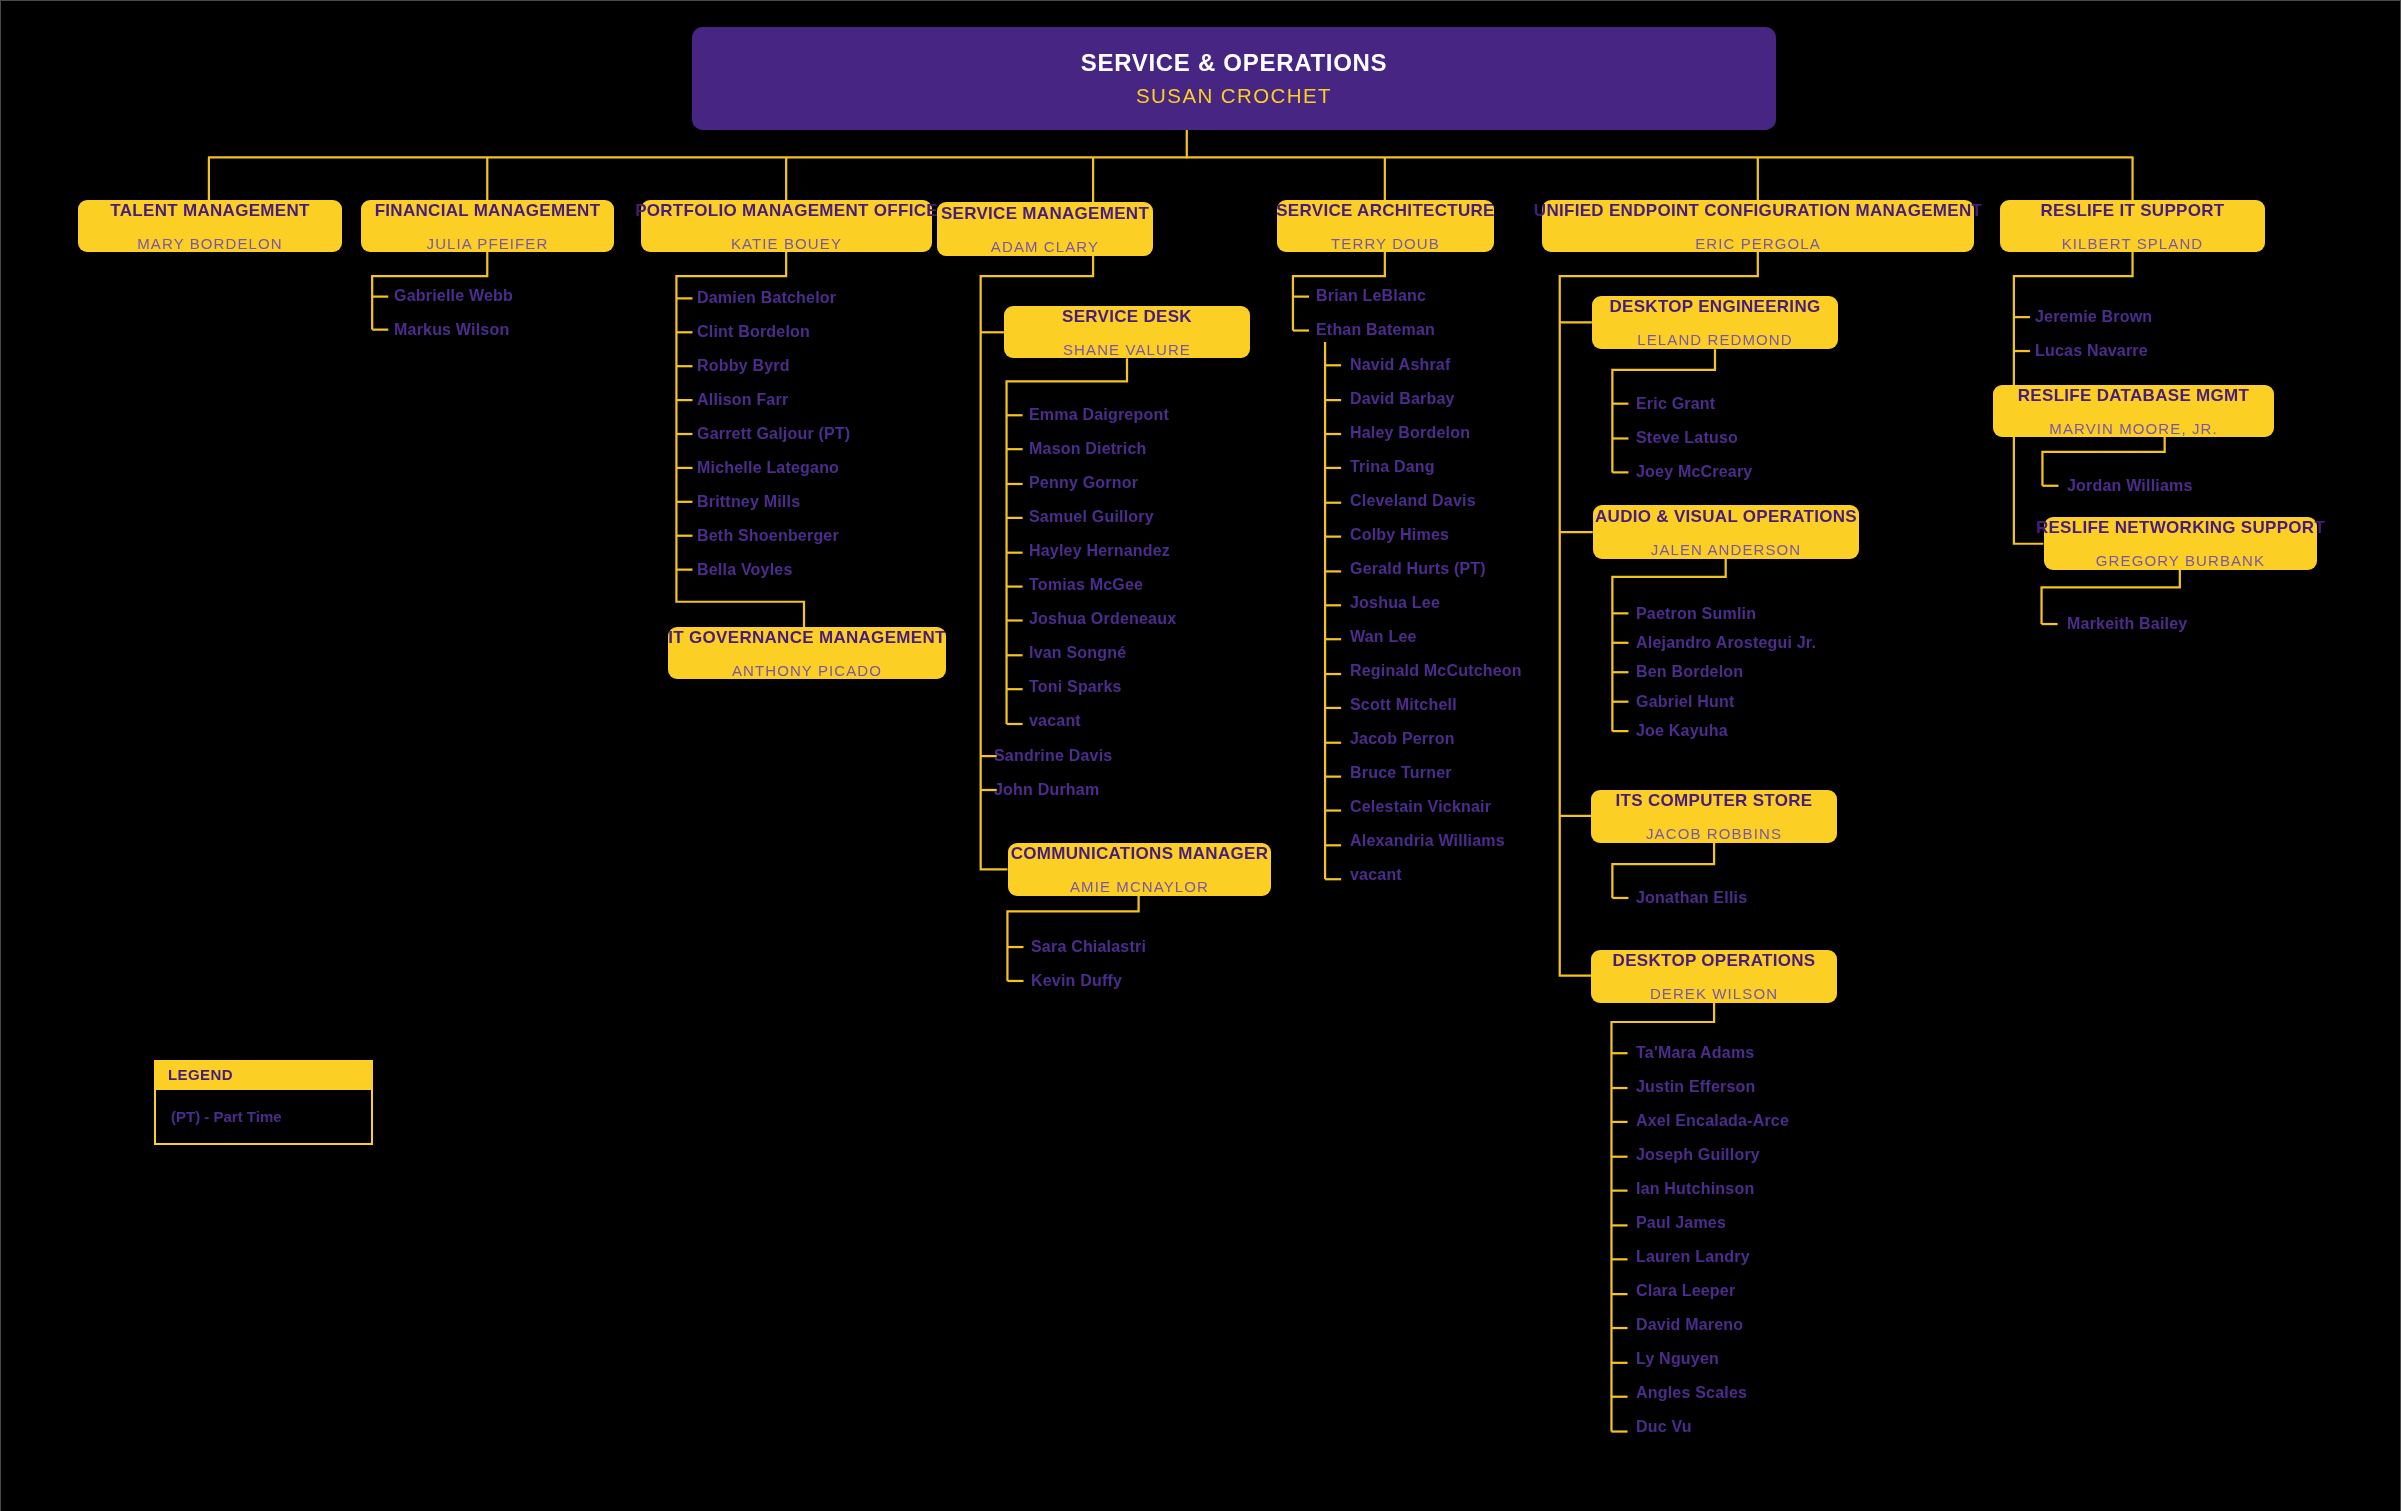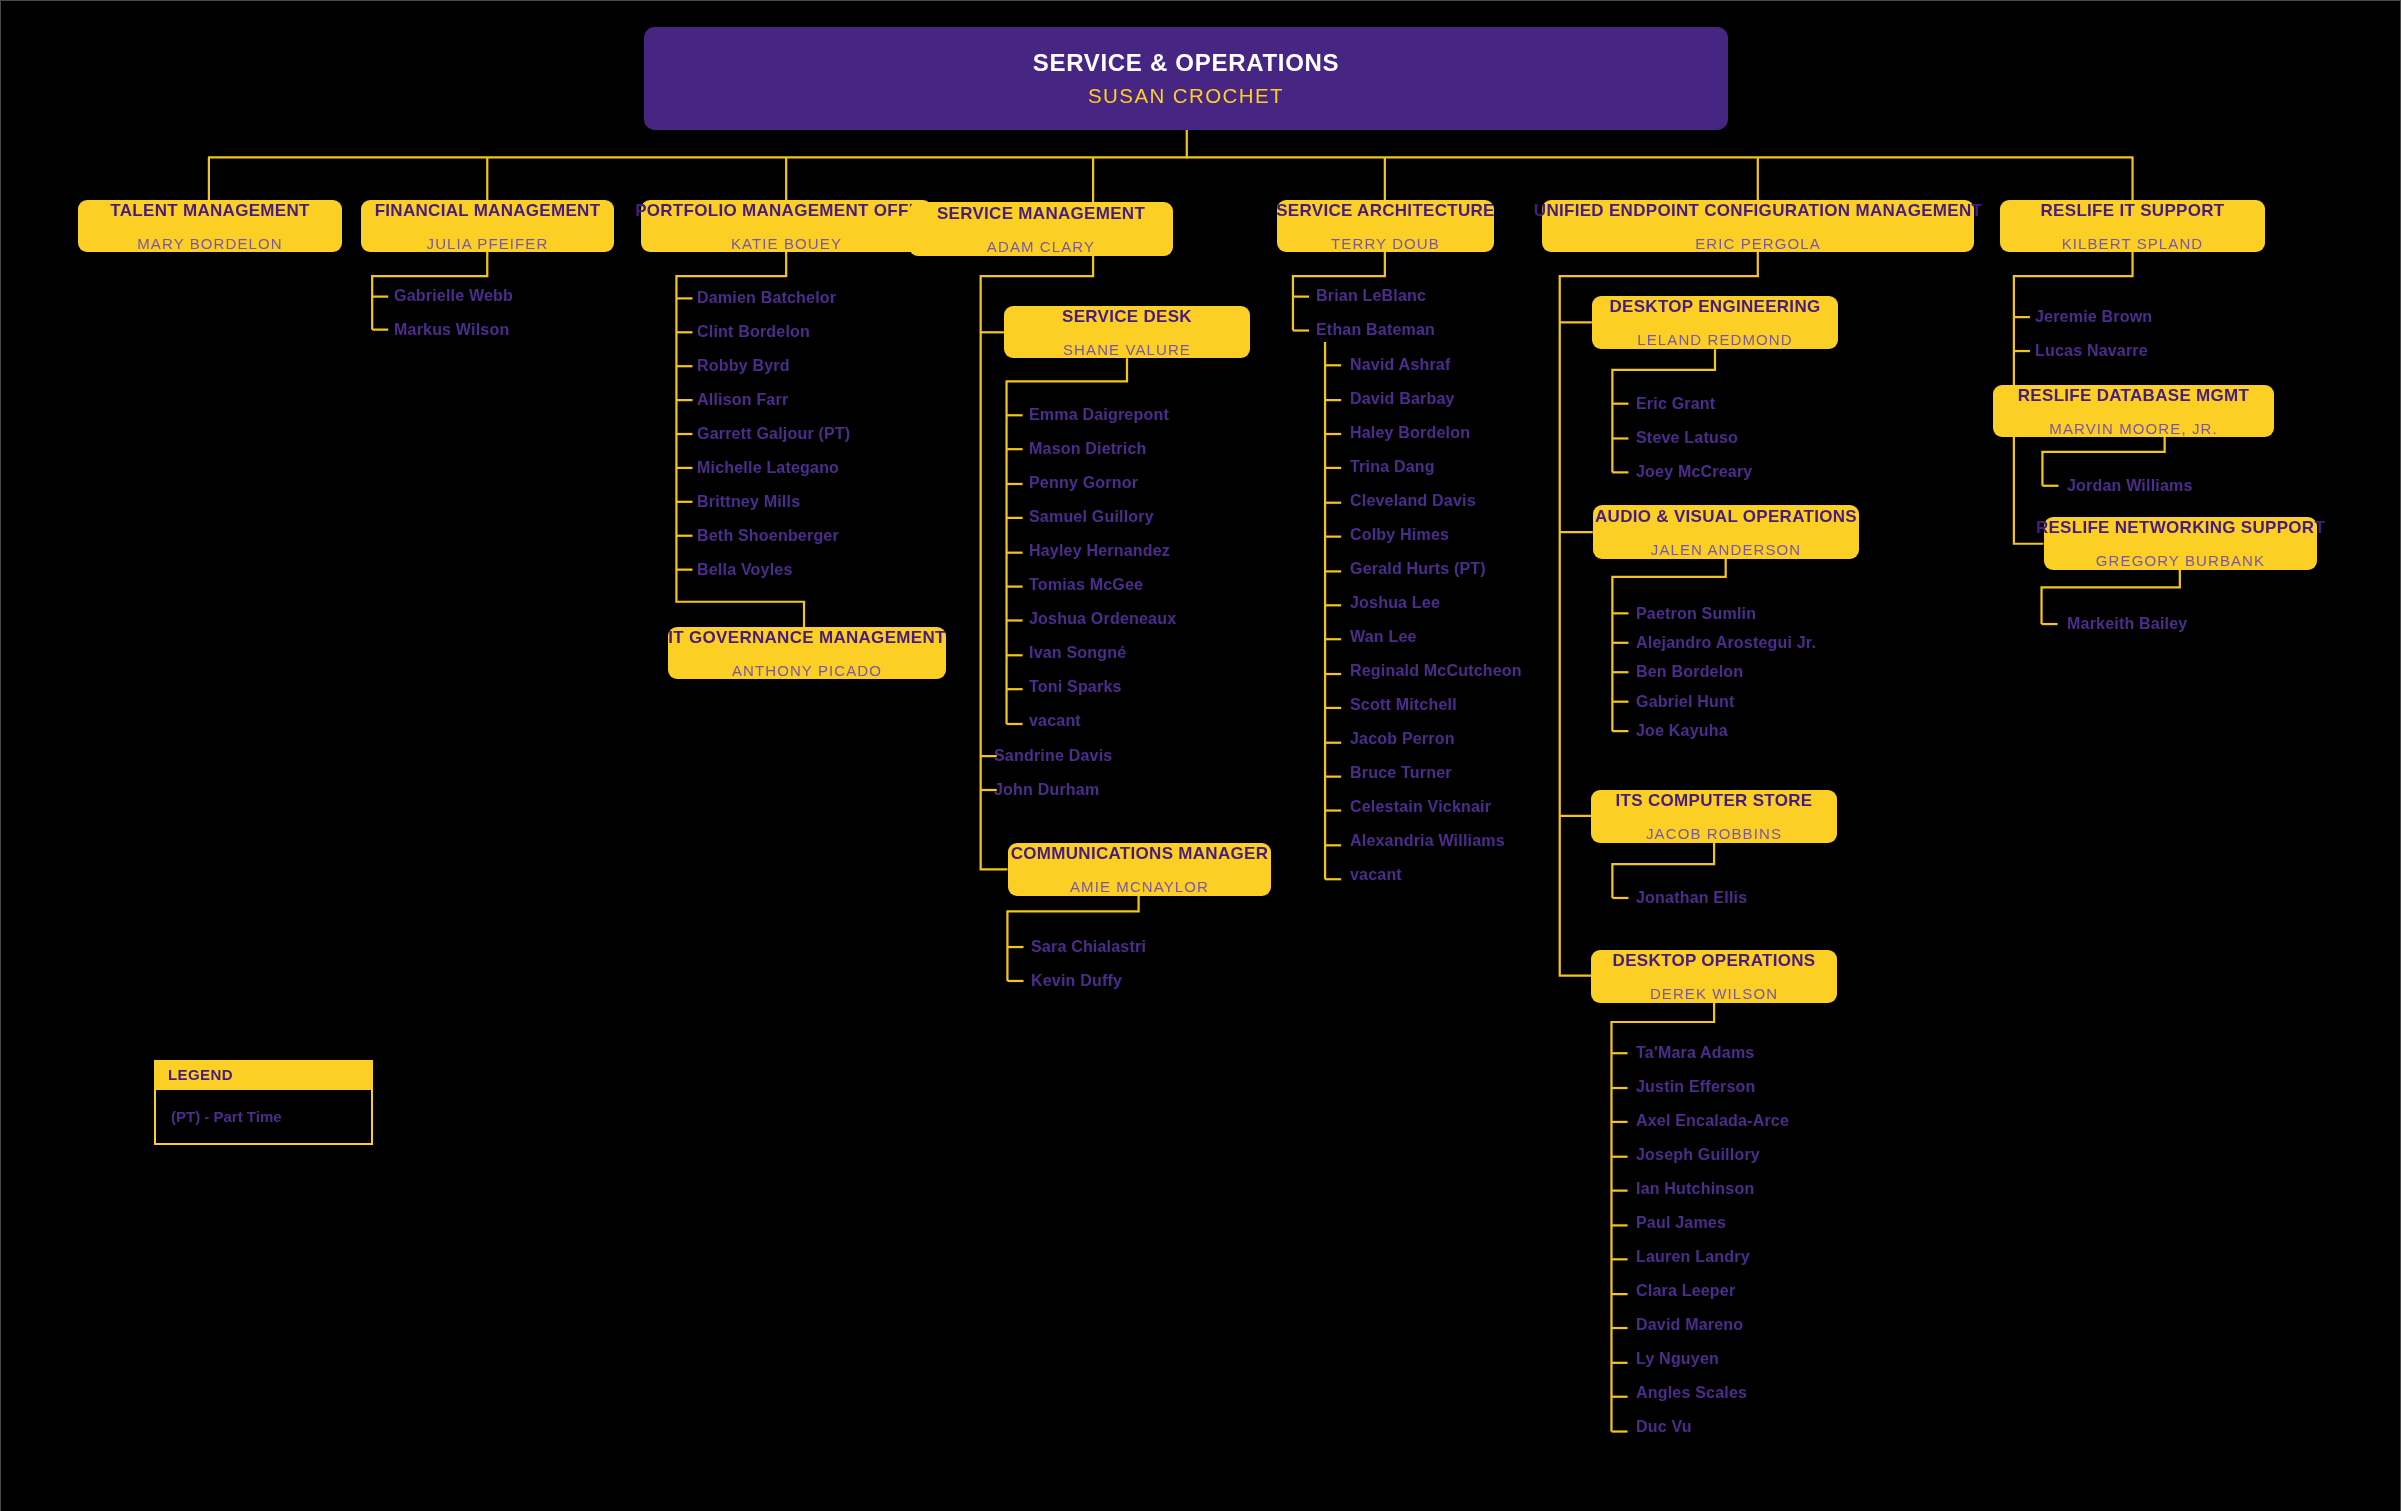--- a/index.html
+++ b/index.html
@@ -13,21 +13,21 @@
     position:absolute;background:#FCCF24;border-radius:9px;
     display:flex;flex-direction:column;justify-content:center;align-items:center;
     text-align:center;gap:14px;
   }
   .box .btitle{
     font-weight:800;color:#461D7C;font-size:17px;letter-spacing:0.3px;white-space:nowrap;
   }
   .box .bname{
     font-weight:400;color:#7857A8;font-size:15px;letter-spacing:1.1px;white-space:nowrap;
   }
-  .box.root{background:#472583;border-radius:10.7px;gap:7.1px;}
+  .box.root{background:#472583;border-radius:10.7px;gap:7.1px;margin-left:48px;}
   .box.root .btitle{color:#FFFFFF;font-size:24px;letter-spacing:0.7px;}
   .box.root .bname{color:#FCCF24;font-size:20.5px;letter-spacing:1.4px;}
   ul.mlist{
     position:absolute;list-style:none;margin:0;padding:0;
   }
   ul.mlist li{
     height:var(--gap,34px);display:flex;align-items:center;
     font-weight:700;font-size:16px;color:#4C2C8C;white-space:nowrap;letter-spacing:0.2px;
   }
   .legend-header{
@@ -174,21 +174,21 @@
     <div class="bname">MARY BORDELON</div>
   </div>
   <div class="box" style="left:360px;top:199px;width:253px;height:52px">
     <div class="btitle">FINANCIAL MANAGEMENT</div>
     <div class="bname">JULIA PFEIFER</div>
   </div>
   <div class="box" style="left:640px;top:199px;width:291px;height:52px">
     <div class="btitle">PORTFOLIO MANAGEMENT OFFICE</div>
     <div class="bname">KATIE BOUEY</div>
   </div>
-  <div class="box" style="left:908px;top:201px;width:264px;height:54px">
+  <div class="box" style="left:936px;top:201px;width:216px;height:54px">
     <div class="btitle">SERVICE MANAGEMENT</div>
     <div class="bname">ADAM CLARY</div>
   </div>
   <div class="box" style="left:1276px;top:199px;width:217px;height:52px">
     <div class="btitle">SERVICE ARCHITECTURE</div>
     <div class="bname">TERRY DOUB</div>
   </div>
   <div class="box" style="left:1541px;top:199px;width:432px;height:52px">
     <div class="btitle">UNIFIED ENDPOINT CONFIGURATION MANAGEMENT</div>
     <div class="bname">ERIC PERGOLA</div>

